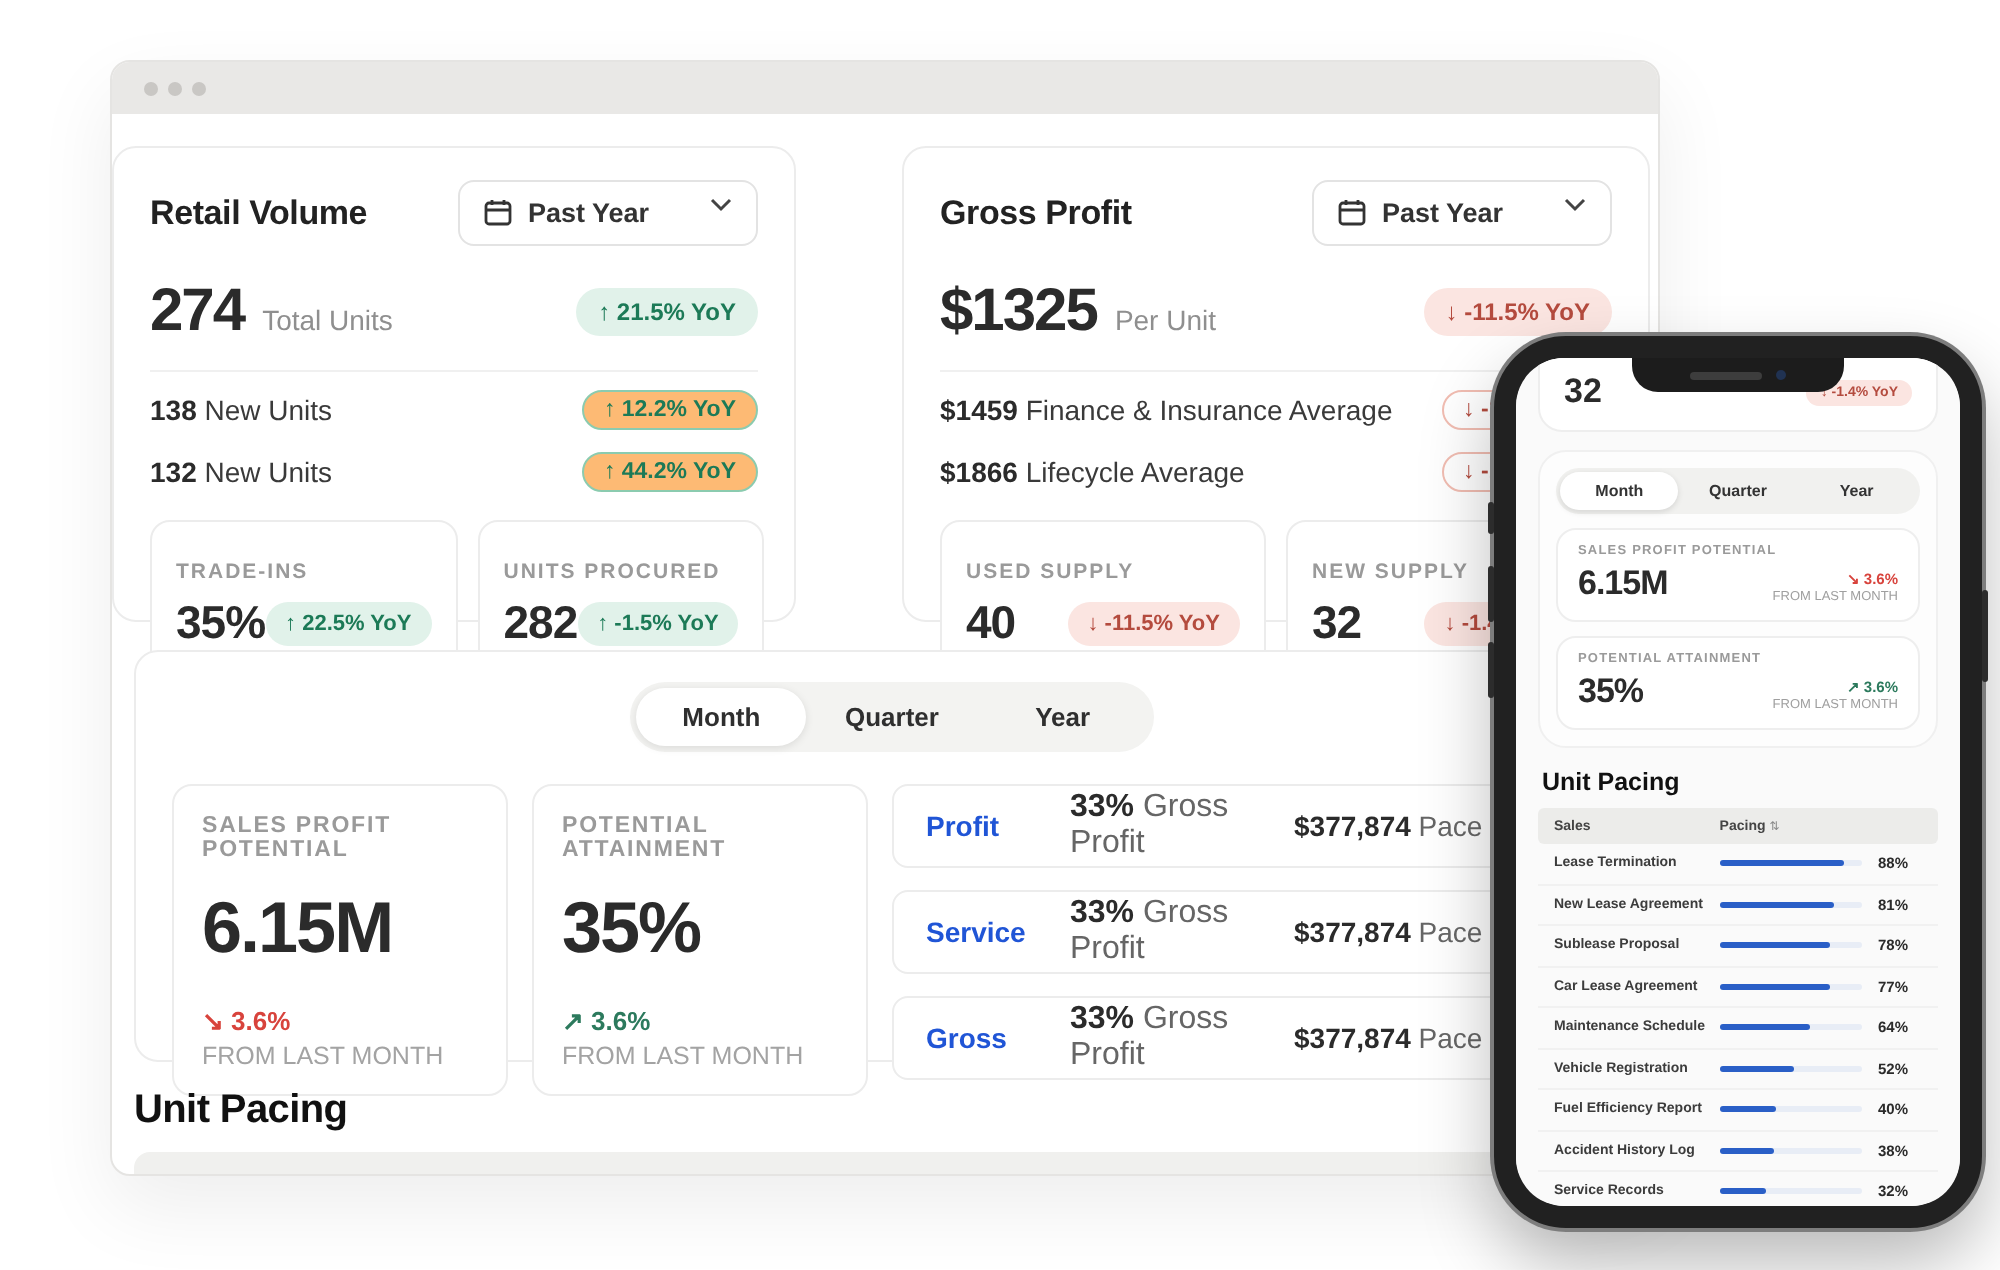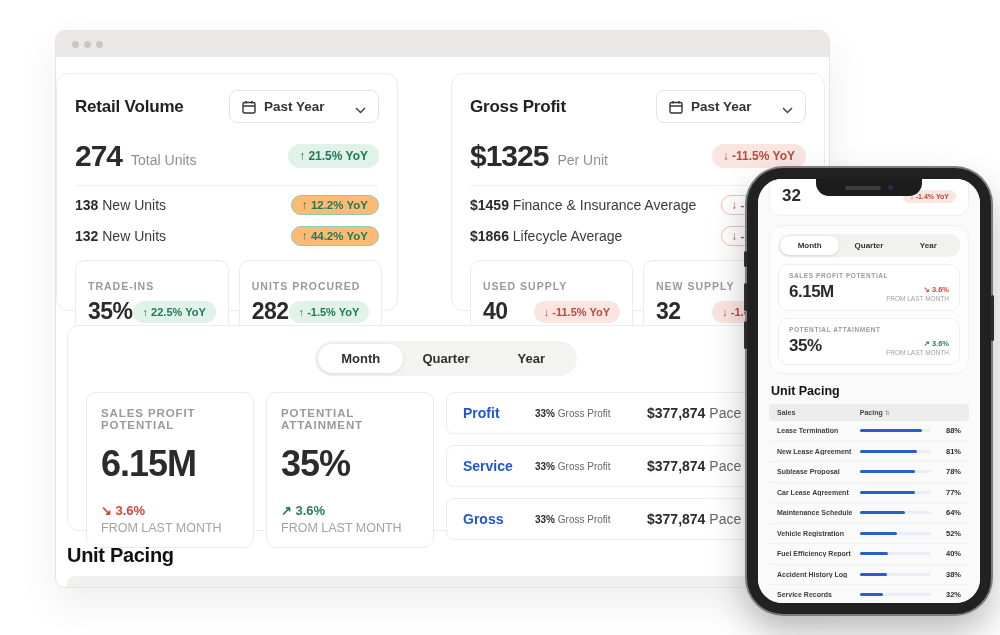--- a/index.html
+++ b/index.html
@@ -9,21 +9,21 @@
   
   .browser { position:absolute; left:55px; top:30px; width:775px; height:558px;
     background:#fff; border:1px solid #e5e4e2; border-radius:10px;
     box-shadow:0 16px 40px rgba(0,0,0,.07); overflow:hidden; }
   .browser-bar { height:26px; background:#e9e8e6; display:flex; align-items:center; padding-left:16px; gap:5px; }
   .dot { width:7px; height:7px; border-radius:50%; background:#c9c7c4; }
 
   .card { position:absolute; background:#fff; border:1px solid #ececec; border-radius:12px; }
   .card-head { display:flex; align-items:center; justify-content:space-between; }
   .card-title { font-size:17px; font-weight:700; letter-spacing:-.2px; color:#222; }
-  .dropdown { display:flex; align-items:flex-end; gap:8px; border:1px solid #e3e3e3; border-radius:8px;
+  .dropdown { display:flex; align-items:flex-start; gap:8px; border:1px solid #e3e3e3; border-radius:8px;
     padding:8px 12px; min-width:150px; background:#fff; cursor:pointer; }
   .dropdown .dd-label { font-size:13.5px; font-weight:600; color:#333; flex:1; }
   .cal-icon svg, .chev svg { display:block; }
 
   .stat-row { display:flex; align-items:center; margin-top:16px;justify-content:center; }
   .stat-big { font-size:30px; font-weight:800; letter-spacing:-1px; color:#2b2b2b; }
   .stat-label { font-size:14px; color:#8f8f8f; margin-left:9px; margin-top:8px; }
   .pill { font-size:12px; font-weight:700; padding:5px 11px; border-radius:14px; white-space:nowrap; }
   .pill-sm { font-size:11.5px; font-weight:600; padding:3px 10px; border-radius:12px; white-space:nowrap; }
   .g-fill { background:#e1f2ea; color:#1c7a57; }
@@ -53,21 +53,21 @@
   .stat-card .sc2-label { font-size:11.5px; font-weight:600; letter-spacing:.9px; color:#9a9a9a; }
   .stat-card .sc2-value { font-size:36px; font-weight:800; letter-spacing:-1px; color:#2b2b2b; margin:12px 0 18px; }
   .trend { font-size:13px; font-weight:700; }
   .trend.down { color:#d8433c; }
   .trend.up { color:#2c7a5d; }
   .sc2-sub { font-size:12.5px; color:#a3a3a3; margin-top:3px; }
 
   .trows { flex:1; display:flex; flex-direction:column; gap:11px; }
   .trow { height:42px; border:1px solid #ececec; border-radius:8px; display:flex; align-items:center; padding:0 16px; background:#fff; }
   .trow .t-label { width:72px; font-size:14px; font-weight:700; color:#2055d6; }
-  .trow .t-pct { width:112px; font-size:10px; color:#666; }
+  .trow .t-pct { width:112px; font-size:16px; color:#666; }
   .trow .t-pace { width:118px; font-size:14px; color:#666; }
   .trow b { color:#2b2b2b; font-weight:700; }
   .trow .t-extra { font-size:14px; font-weight:700; color:#2b2b2b; }
 
   .up-title { position:absolute; left:11px; top:513px; font-size:20px; font-weight:800; letter-spacing:-.3px; color:#111; }
   .up-strip { position:absolute; left:11px; top:545px; width:752px; height:24px; background:#f0f0ee; border-radius:8px 8px 0 0; }
 
   
   .phone { position:absolute; left:747px; top:168px; width:244px; height:446px; z-index:5;
     border:11px solid #212121; border-radius:36px; background:#fafafa;
@@ -104,21 +104,21 @@
 
   .ppacing-title { font-size:12.5px; font-weight:800; margin:10px 2px 6px; color:#111; }
   .ptable-head { display:flex; align-items:center; background:#ececea; border-radius:3px; padding:5px 8px; }
   .pth-sales { font-size:7px; font-weight:700; color:#444; flex:0 0 45%; }
   .pth-pacing { font-size:7px; font-weight:700; color:#444; }
   .pth-sort { font-size:6px; color:#888; margin-left:2px; }
   .prow { display:flex; align-items:center; padding:0 8px; height:20.5px; border-bottom:1px solid #f1f1f1; }
   .prow .pr-name { flex:0 0 45%; font-size:7px; font-weight:600; color:#3c3c3c; white-space:nowrap; overflow:hidden; }
   .prow .pr-bar { flex:1; height:3px; background:#e8edf6; border-radius:2px; position:relative; margin-right:8px; }
   .prow .pr-fill { position:absolute; left:0; top:0; height:3px; background:#2a5fc7; border-radius:2px; }
-  .prow .pr-pct { flex:0 0 22px; text-align:right; font-size:7.5px; font-weight:700; color:#2b2b2b; }
+  .prow .pr-pct { flex:0 0 22px; font-size:7.5px; font-weight:700; color:#2b2b2b; }
 </style>
 </head>
 <body>
 
 <div class="stage">
 
   <div class="browser">
     <div class="browser-bar">
       <span class="dot"></span>
       <span class="dot"></span>

